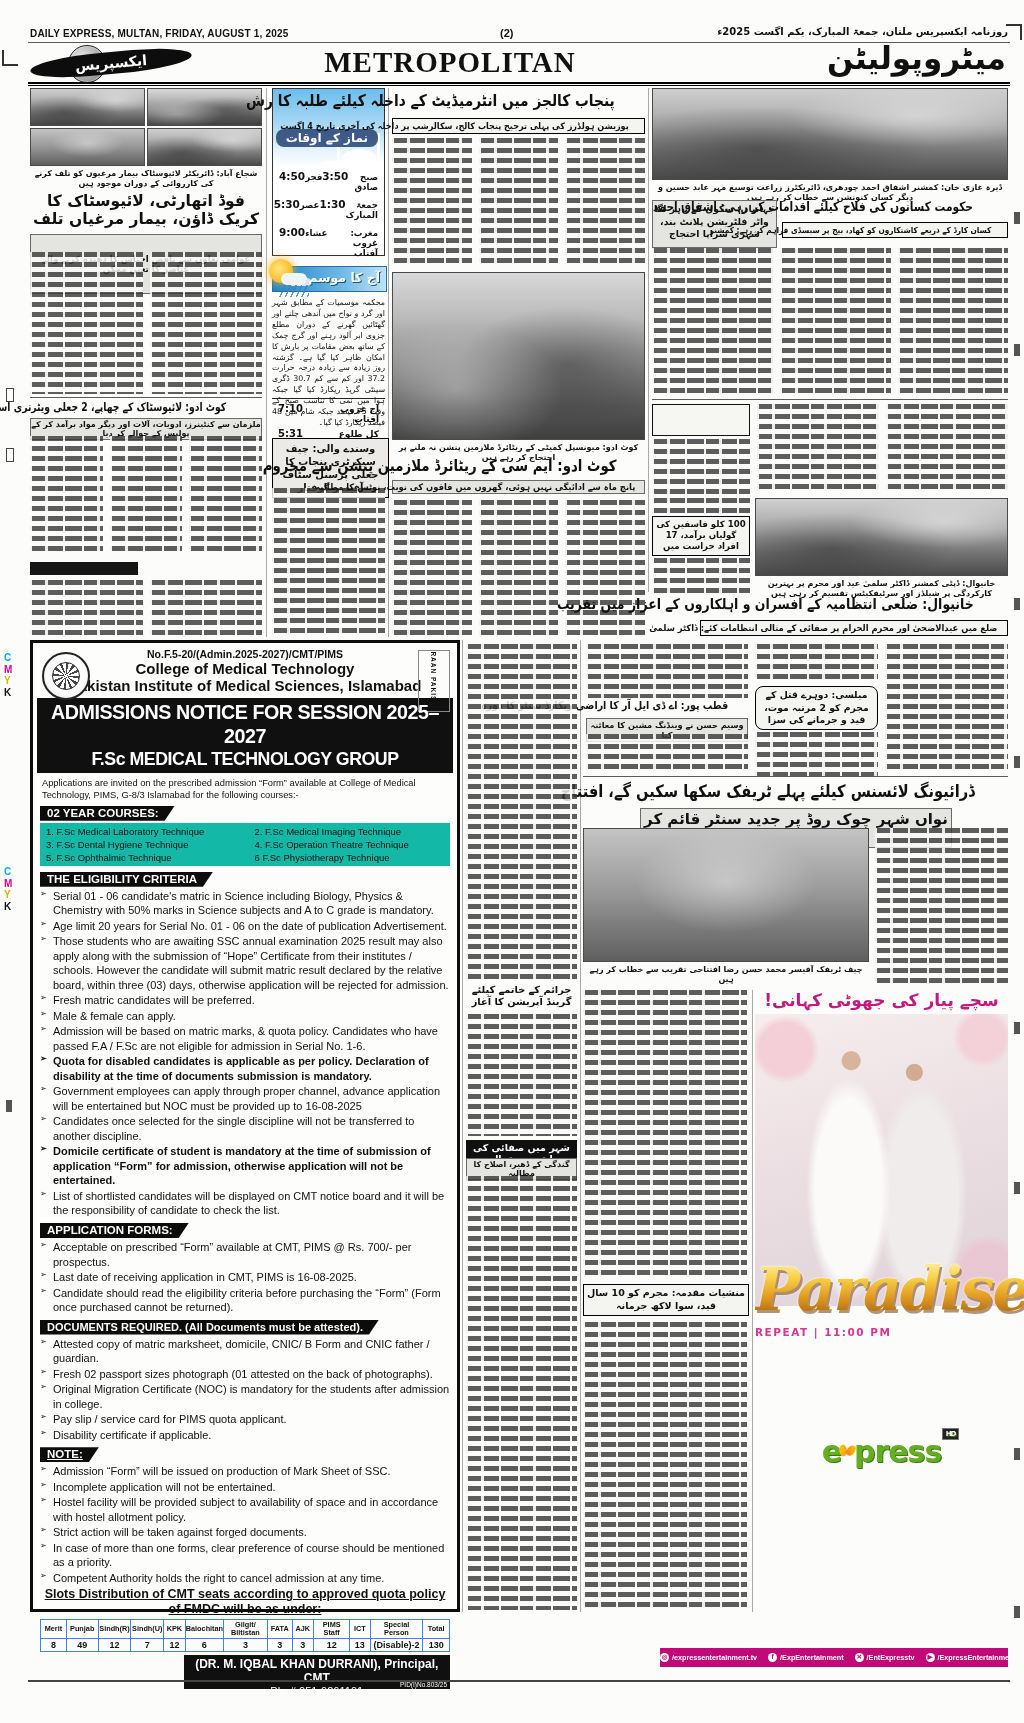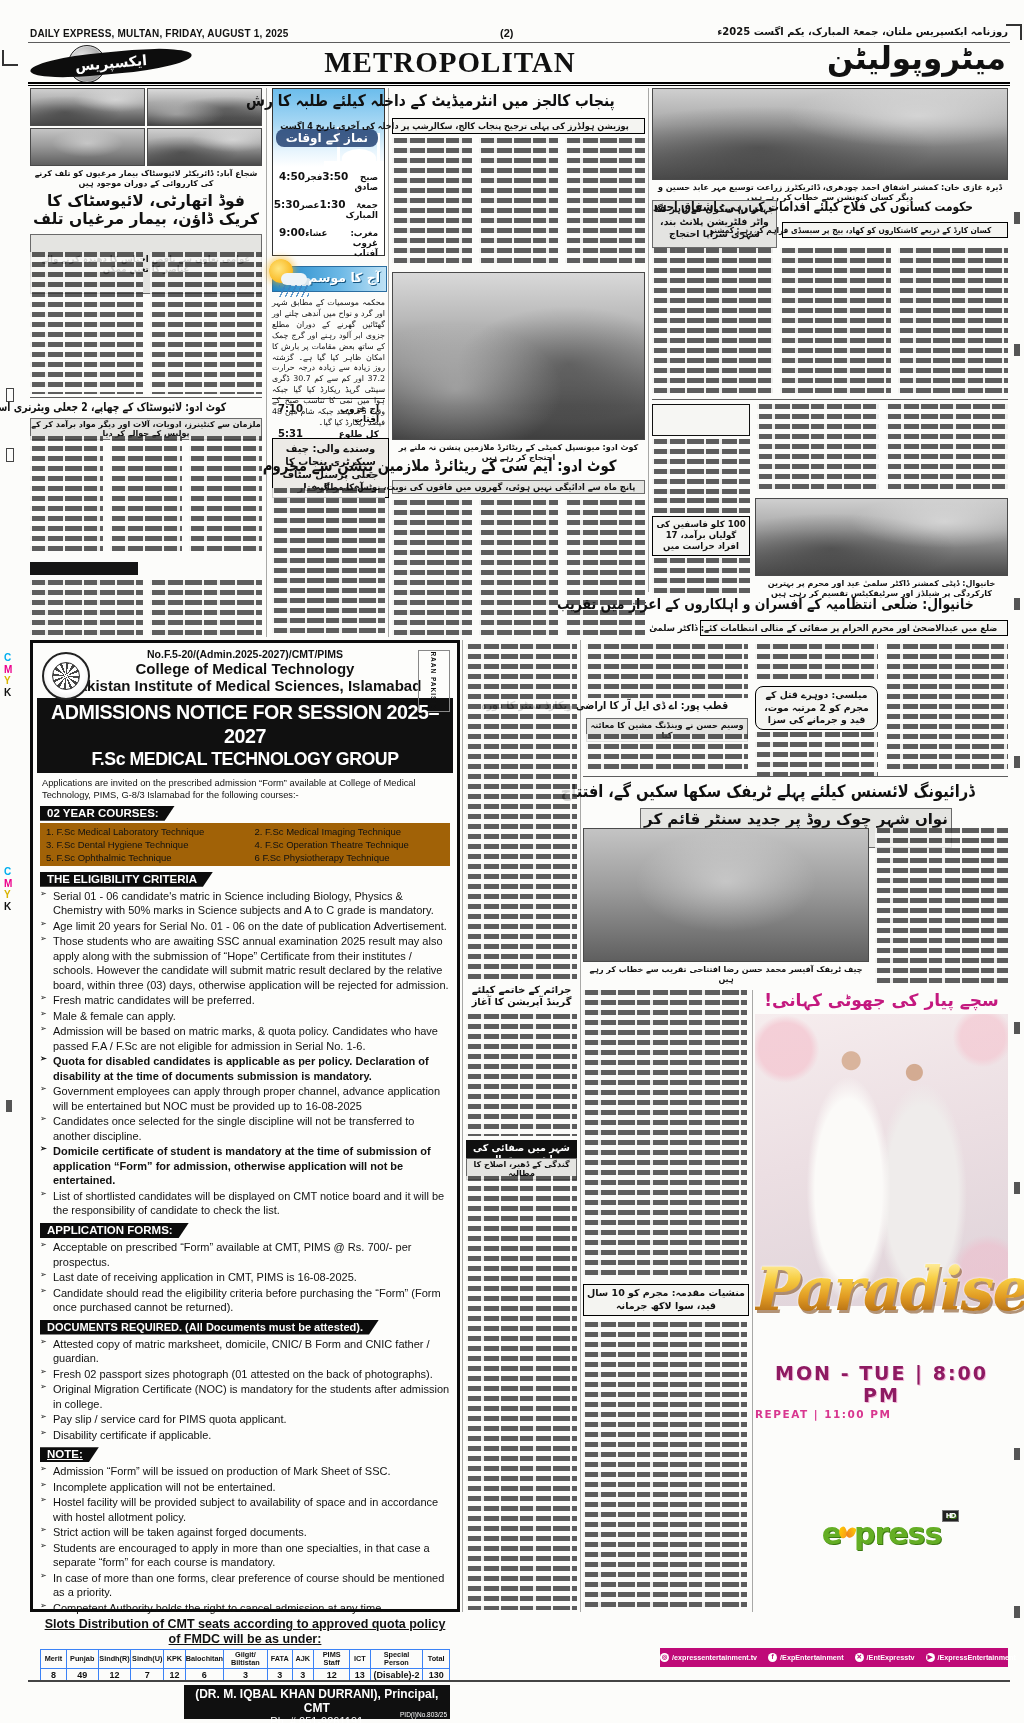--- a/index.html
+++ b/index.html
@@ -376,21 +376,21 @@
       <div style="font-size:15px;font-weight:bold;line-height:1.15;">College of Medical Technology</div>
       <div style="font-size:15px;font-weight:bold;line-height:1.15;">Pakistan Institute of Medical Sciences, Islamabad</div>
     </div>
     <div class="rev" style="margin:3px -3px 0;padding:2px 0 3px;text-align:center;">
       <div style="font-size:20.5px;font-weight:bold;letter-spacing:-.5px;transform:scaleX(.96);">ADMISSIONS NOTICE FOR SESSION 2025–2027</div>
       <div style="font-size:18.5px;font-weight:bold;letter-spacing:-.5px;transform:scaleX(.96);">F.Sc MEDICAL TECHNOLOGY GROUP</div>
     </div>
     <div style="font-size:9.3px;margin:4px 2px 2px;line-height:1.3;">Applications are invited on the prescribed admission “Form” available at College of Medical Technology, PIMS, G-8/3 Islamabad for the following courses:-</div>
 
     <div class="nhead" style="font-size:11.5px;margin-top:2px;">02 YEAR COURSES:</div>
-    <div style="background:#a16207;margin:2px 0 3px;padding:3px 6px;display:grid;grid-template-columns:1.1fr 1fr;row-gap:2px;font-size:9.5px;">
+    <div style="background:#14b8a6;margin:2px 0 3px;padding:3px 6px;display:grid;grid-template-columns:1.1fr 1fr;row-gap:2px;font-size:9.5px;">
         <div class="course-item">1. F.Sc Medical Laboratory Technique</div>
         <div class="course-item">2. F.Sc Medical Imaging Technique</div>
         <div class="course-item">3. F.Sc Dental Hygiene Technique</div>
         <div class="course-item">4. F.Sc Operation Theatre Technique</div>
         <div class="course-item">5. F.Sc Ophthalmic Technique</div>
         <div class="course-item">6 F.Sc Physiotherapy Technique</div>
       </div>
 
     <div class="nhead" style="font-size:11.5px;">THE ELIGIBILITY CRITERIA</div>
     <div style="margin:2px 0 2px;">
@@ -422,21 +422,20 @@
         <div class="nli">Pay slip / service card for PIMS quota applicant.</div>
         <div class="nli">Disability certificate if applicable.</div>
       </div>
 
     <div class="nhead" style="font-size:11.5px;text-decoration:underline;">NOTE:</div>
     <div style="margin:2px 0 2px;">
         <div class="nli">Admission “Form” will be issued on production of Mark Sheet of SSC.</div>
         <div class="nli">Incomplete application will not be entertained.</div>
         <div class="nli">Hostel facility will be provided subject to availability of space and in accordance with hostel allotment policy.</div>
         <div class="nli">Strict action will be taken against forged documents.</div>
-        <div class="nli">Students are encouraged to apply in more than one specialties, in that case a separate “form” for each course is mandatory.</div>
         <div class="nli">In case of more than one forms, clear preference of course should be mentioned as a priority.</div>
         <div class="nli">Competent Authority holds the right to cancel admission at any time.</div>
       </div>
 
     <div style="text-align:center;font-weight:bold;text-decoration:underline;font-size:12.5px;line-height:1.2;">
       <div>Slots Distribution of CMT seats  according to approved quota policy</div>
       <div>of FMDC will be as under:</div>
     </div>
     <table id="slots-table" style="margin-top:2px;">
       <colgroup>
@@ -495,21 +494,20 @@
       </div>
     </div>
   </div>
 
   <div class="abs" style="left:755px;top:990px;width:253px;height:622px;">
     <div class="ur" style="text-align:center;color:#c4197f;font-size:17px;font-weight:bold;">سچے پیار کی جھوٹی کہانی!</div>
     <div id="ad-photo" style="margin-top:4px;height:292px;"></div>
     <div style="text-align:center;margin-top:-52px;">
       <span id="paradise">Paradise</span>
     </div>
-    <div id="schedule" style="text-align:center;margin-top:38px;">MON - TUE | 8:00 PM</div>
     <div id="repeat" style="text-align:left;margin-top:2px;">REPEAT | 11:00 PM</div>
     <div style="text-align:center;margin-top:96px;">
       <span id="express-logo">
         <span>e</span><span class="bf"><i class="l"></i><i class="r"></i></span><span title="express">press</span>
         <span id="hd-chip">HD</span>
       </span>
     </div>
   </div>
   <div class="abs" id="social-bar" style="left:660px;top:1648px;width:348px;height:19px;">
     <span class="soc">

